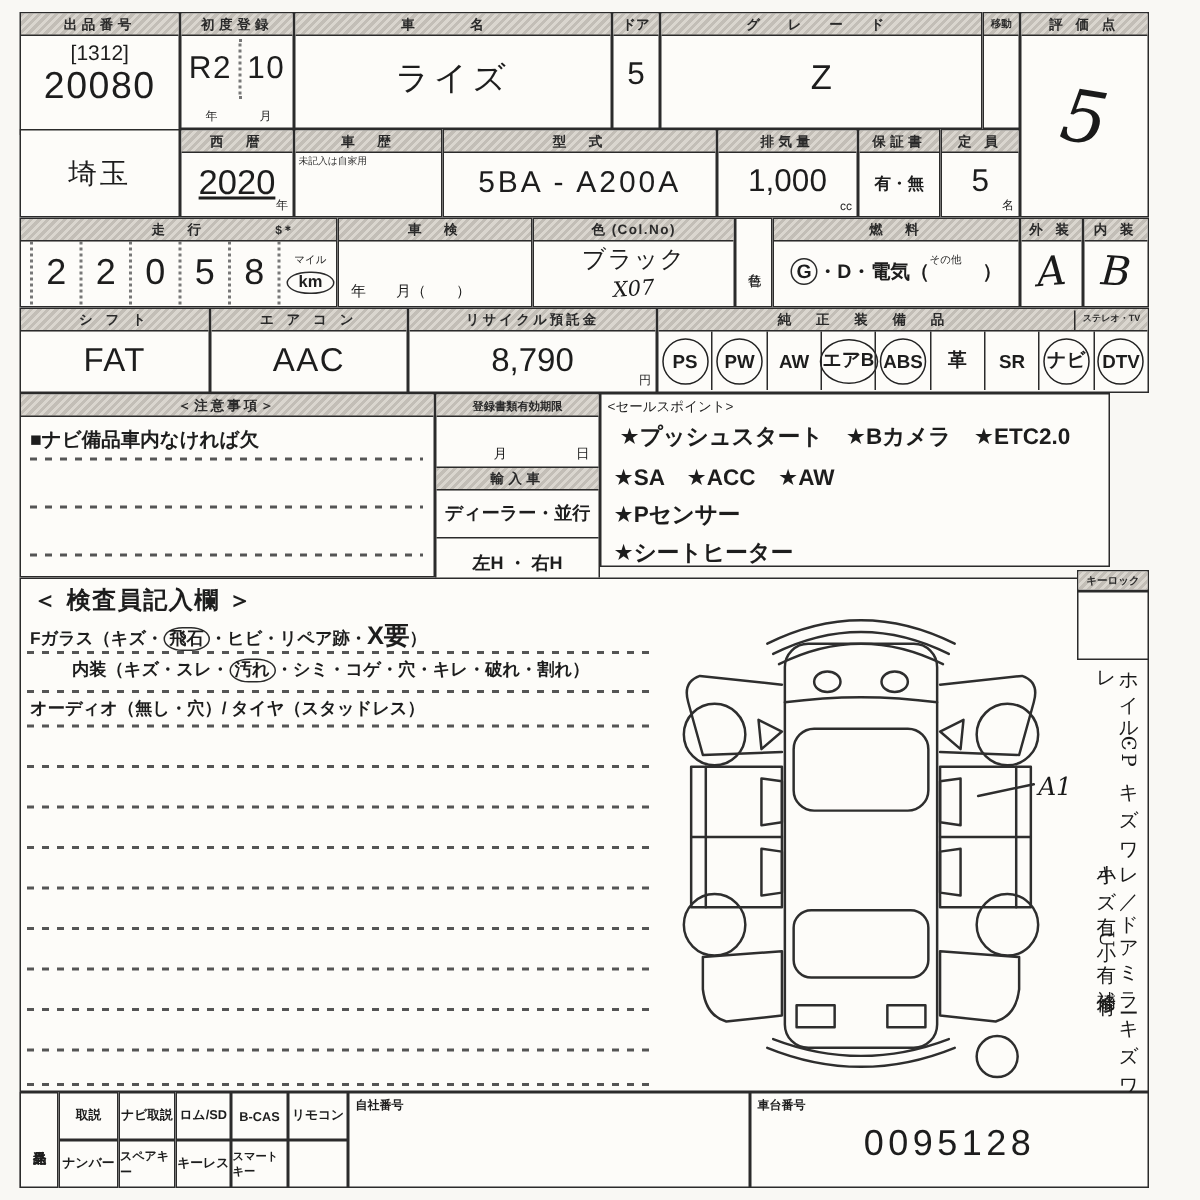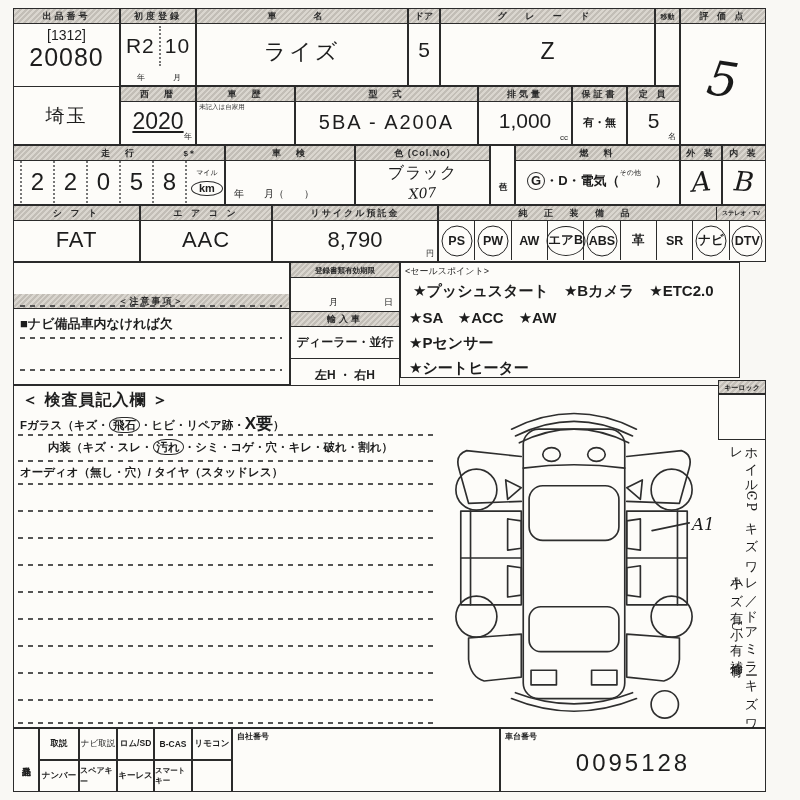--- a/index.html
+++ b/index.html
@@ -191,21 +191,21 @@
       <div class="equip-item wide circled">エアB</div>
       <div class="equip-item circled">ABS</div>
       <div class="equip-item">革</div>
       <div class="equip-item">SR</div>
       <div class="equip-item circled">ナビ</div>
       <div class="equip-item circled">DTV</div>
     </div>
   </div>
 
   <div class="cell" style="left:13px;top:262px;width:277px;height:123px;">
-    <div class="hd" style="letter-spacing:2px;margin-top:31px;">＜注意事項＞</div>
+    <div class="hd" style="letter-spacing:2px;">＜注意事項＞</div>
     <div style="font-size:13px;font-weight:bold;padding:6px 6px 0 6px;">■ナビ備品車内なければ欠</div>
     <div class="dash" style="left:6px;top:42px;width:262px;"></div>
     <div class="dash" style="left:6px;top:74px;width:262px;"></div>
     <div class="dash" style="left:6px;top:106px;width:262px;"></div>
   </div>
 
   <div class="cell" style="left:290px;top:262px;width:110px;height:130px;">
     <div class="hd" style="font-size:7.5px;letter-spacing:0;">登録書類有効期限</div>
     <div style="position:relative;height:33px;border-bottom:1.4px solid #2b2b2b;">
       <span style="position:absolute;left:38px;bottom:2px;font-size:9px;">月</span>
@@ -302,21 +302,21 @@
   </div>
   <div class="cell" style="left:718px;top:394px;width:48px;height:46px;"></div>
 
   <div class="cell" style="left:13px;top:728px;width:753px;height:64px;"></div>
 
   <div class="cell" style="left:13px;top:728px;width:26px;height:64px;">
     <div class="val vtext" style="height:100%;font-size:9px;margin:0 auto;font-weight:bold;">発送品</div>
   </div>
 
   <div class="cell val" style="left:39px;top:728px;width:40px;height:32px;font-size:8.5px;font-weight:bold;">取説</div>
-  <div class="cell val" style="left:79px;top:728px;width:38px;height:32px;font-size:8.5px;font-weight:normal;">ナビ取説</div>
+  <div class="cell val" style="left:79px;top:728px;width:38px;height:32px;font-size:8.5px;font-weight:bold;">ナビ取説</div>
   <div class="cell val" style="left:117px;top:728px;width:37px;height:32px;font-size:8.5px;font-weight:bold;">ロム/SD</div>
   <div class="cell val" style="left:154px;top:728px;width:38px;height:32px;font-size:8.5px;font-weight:bold;">B-CAS</div>
   <div class="cell val" style="left:192px;top:728px;width:40px;height:32px;font-size:8.5px;font-weight:bold;">リモコン</div>
 
   <div class="cell val" style="left:39px;top:760px;width:40px;height:32px;font-size:8.5px;font-weight:bold;">ナンバー</div>
   <div class="cell val" style="left:79px;top:760px;width:38px;height:32px;font-size:8px;font-weight:bold;">スペアキー</div>
   <div class="cell val" style="left:117px;top:760px;width:37px;height:32px;font-size:8.5px;font-weight:bold;">キーレス</div>
   <div class="cell val" style="left:154px;top:760px;width:38px;height:32px;font-size:7.5px;font-weight:bold;">スマートキー</div>
   <div class="cell" style="left:192px;top:760px;width:40px;height:32px;"></div>
 

